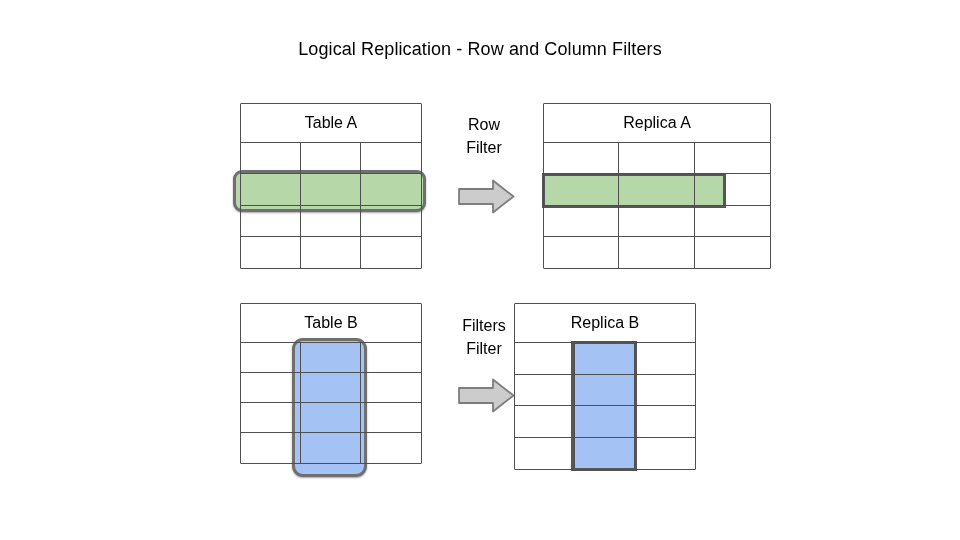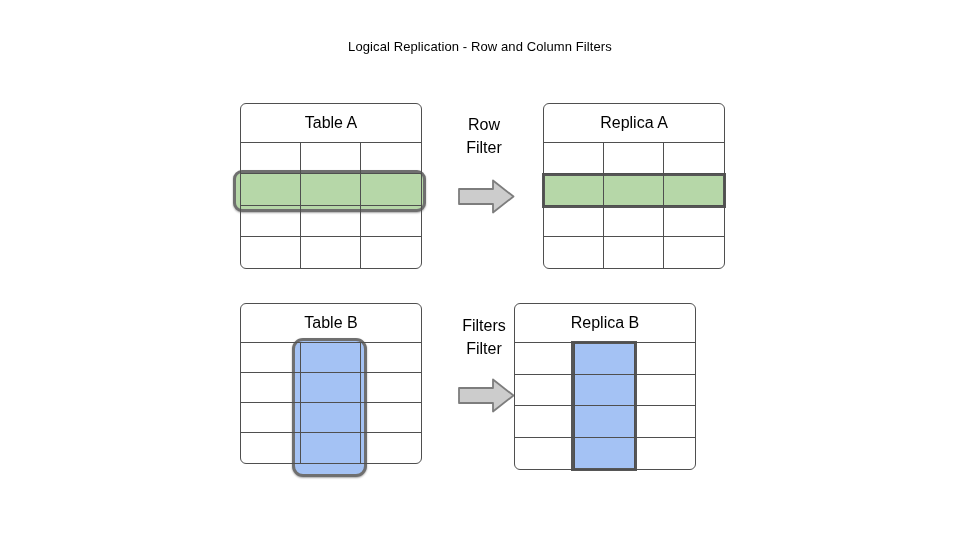--- a/index.html
+++ b/index.html
@@ -1,27 +1,27 @@
 <!DOCTYPE html>
 <html><head>
 <meta charset="utf-8">
 <style>
   html,body{margin:0;padding:0;background:#ffffff;}
   body{width:960px;height:540px;position:relative;overflow:hidden;
        font-family:"Liberation Sans",sans-serif;color:#000;}
   .stage{position:absolute;inset:0;}
   .title{position:absolute;left:0;top:39px;width:960px;text-align:center;
-         font-size:13px;letter-spacing:.1px;}
+         font-size:18px;letter-spacing:.1px;}
   
   .tbl{position:absolute;}
   .t-a {left:240px;top:103px;width:182px;height:166px;}
-  .t-ra{left:543px;top:103px;width:182px;height:166px;}
+  .t-ra{left:543px;top:103px;width:182px;height:166px;padding-left:46px;}
   .t-b {left:240px;top:303px;width:182px;height:161px;}
   .t-rb{left:514px;top:303px;width:182px;height:167px;}
-  .frame{position:absolute;inset:0;border:1.5px solid #4f4f4f;border-radius:6px;
+  .frame{position:absolute;inset:0;border:1.5px solid #4f4f4f;border-radius:1px;
          overflow:hidden;display:flex;flex-direction:column;box-sizing:border-box;}
   .thead{flex:0 0 38px;border-bottom:1px solid #4f4f4f;display:flex;
          align-items:center;justify-content:center;font-size:16px;}
   .grid{flex:1;display:grid;}
   .cell{border-right:1px solid #4f4f4f;border-bottom:1px solid #4f4f4f;}
   .cell.lc{border-right:none;}
   .cell.lr{border-bottom:none;}
   
   .hl{position:absolute;box-sizing:border-box;border:3px solid #565656;}
   .hl-a {left:-7px;top:67px;width:193px;height:42px;border-radius:9px;

